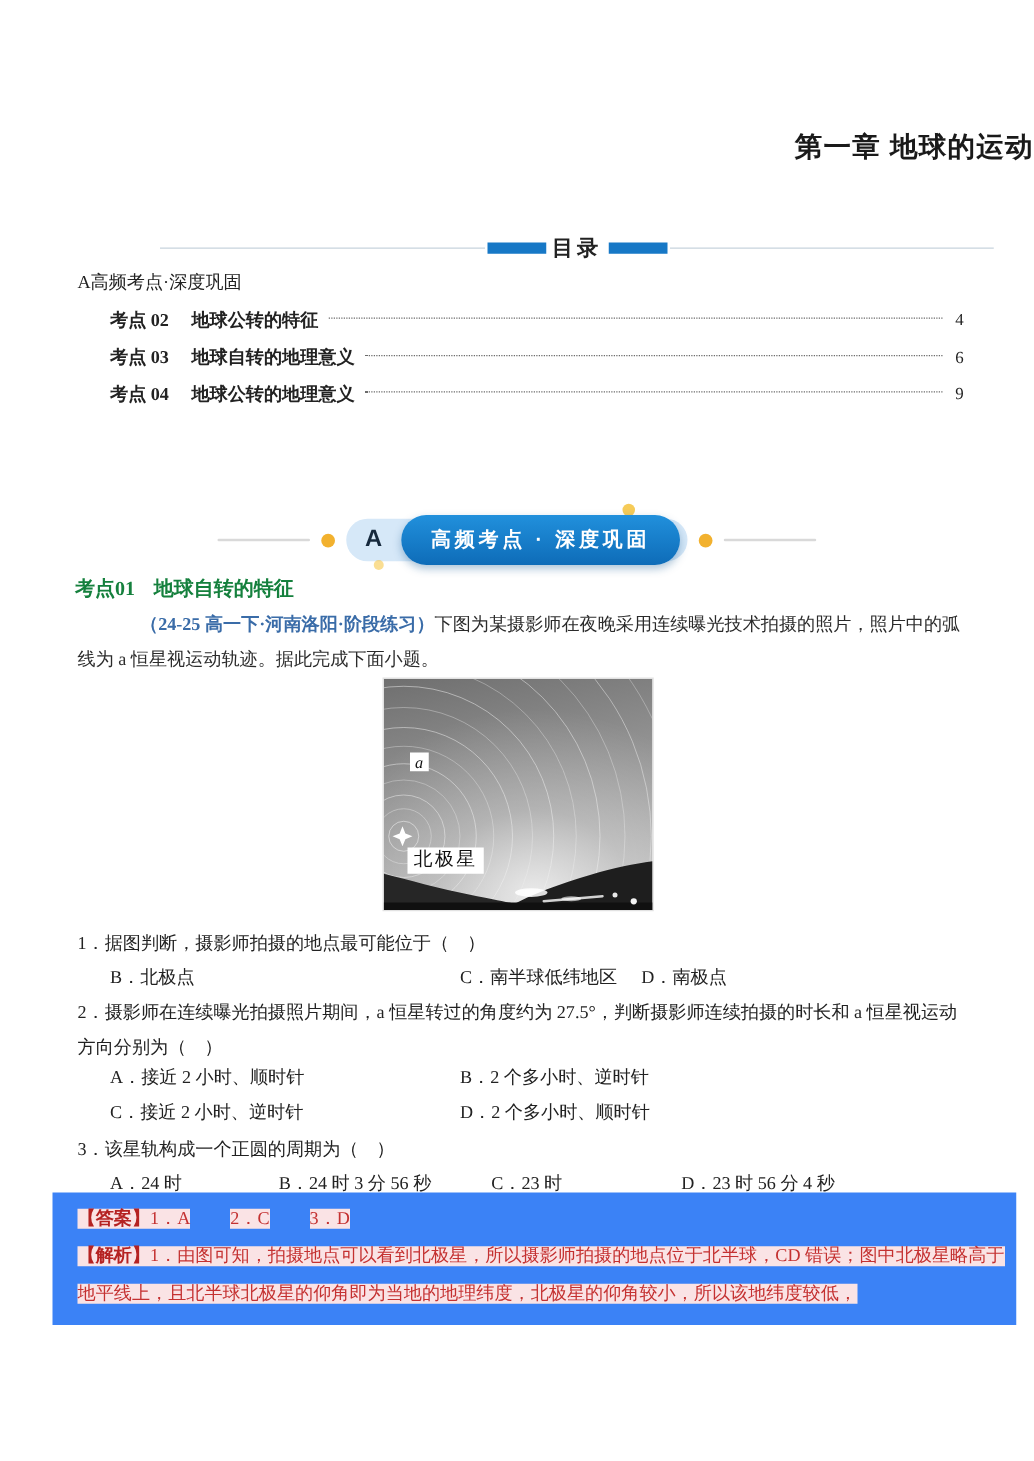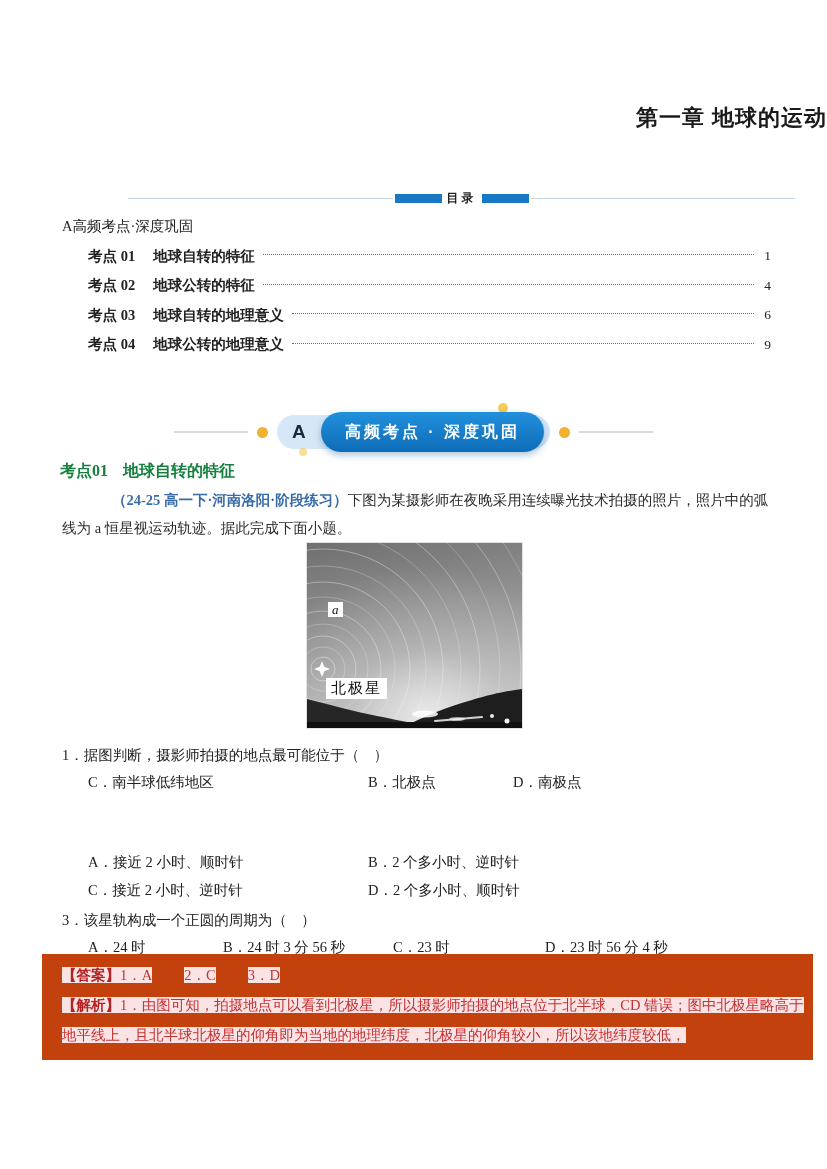--- a/index.html
+++ b/index.html
@@ -17,21 +17,21 @@
   }
   
   .toc-divider {
     position:absolute; top:188px; left:128px; right:32px; height:20px;
     display:flex; align-items:center; justify-content:center;
   }
   .toc-divider .rule { flex:1; height:1px; background:#c7d3dd; }
   .toc-divider .bar  { width:47px; height:9px; background:#1778C6; margin:0 2px; }
   .toc-title {
     font-family:"Liberation Sans","DejaVu Sans",sans-serif;
-    font-size:12px; font-weight:700; color:#222; margin:0 3px; letter-spacing:3px;
+    font-size:17px; font-weight:700; color:#222; margin:0 3px; letter-spacing:3px;
   }
   
   .toc { position:absolute; top:212px; left:62px; right:56px; }
   .toc-group { height:29.5px; line-height:29.5px; font-size:14.5px; color:#222; }
   .toc-item  { height:29.5px; display:flex; align-items:center; }
   .toc-label { font-weight:600; margin-left:26px; white-space:nowrap; }
   .toc-name  { font-weight:600; margin-left:18px; white-space:nowrap; }
   .toc-item .leader { flex:1; border-bottom:1.6px dotted #6b6b6b; margin:0 5px 4px 8px; height:1px; }
   .toc-page  { min-width:12px; text-align:right; font-size:13.5px; color:#222; }
   
@@ -88,21 +88,21 @@
   .stem { position:absolute; left:62px; right:58px; line-height:28px; color:#222; }
   .q1s { top:741px; } .q2s { top:796px; } .q3s { top:906px; }
   .opts { position:absolute; left:88px; right:58px; line-height:28px; color:#222; }
   .opts span { white-space:nowrap; }
   .opts1 { top:768px; display:grid; grid-template-columns:280px 145px 150px auto; }
   .opts2 { top:848px; display:grid; grid-template-columns:280px auto; }
   .opts3 { top:933px; display:grid; grid-template-columns:135px 170px 152px auto; }
   
   .answers {
     position:absolute; top:954px; left:42px; right:14px;
-    background:#c2410c; padding:7px 0 10px 20px; color:#C43131;
+    background:#3b82f6; padding:7px 0 10px 20px; color:#C43131;
   }
   .ans-line { line-height:29px; }
   .ans-label { font-weight:700; color:#B52222; }
   .hl { background:#FAE3E5; }
   .ans-item { margin-right:32px; }
   .analysis { line-height:29.5px; margin-top:1px; padding-right:6px; }
 </style>
 </head>
 <body>
 
@@ -114,26 +114,20 @@
     <span class="rule"></span>
     <span class="bar"></span>
     <span class="toc-title">目录</span>
     <span class="bar"></span>
     <span class="rule"></span>
   </div>
 
   <div class="toc">
     <div class="toc-group">A高频考点·深度巩固</div>
 
-    <div class="toc-item">
-      <span class="toc-label">考点 01</span>
-      <span class="toc-name">地球自转的特征</span>
-      <span class="leader"></span>
-      <span class="toc-page">1</span>
-    </div>
     <div class="toc-item">
       <span class="toc-label">考点 02</span>
       <span class="toc-name">地球公转的特征</span>
       <span class="leader"></span>
       <span class="toc-page">4</span>
     </div>
     <div class="toc-item">
       <span class="toc-label">考点 03</span>
       <span class="toc-name">地球自转的地理意义</span>
       <span class="leader"></span>
@@ -212,25 +206,26 @@
       <circle cx="185" cy="173" r="2" fill="#ffffff" opacity="0.9"></circle>
       <circle cx="200" cy="178" r="2.5" fill="#ffffff" opacity="0.95"></circle>
       <path d="M15,118 L17.3,123.7 L23,126 L17.3,128.3 L15,134 L12.7,128.3 L7,126 L12.7,123.7 Z" fill="#ffffff"></path>
     </svg>
     <span class="fig-a">a</span>
     <span class="fig-polaris">北极星</span>
   </div>
 
   <div class="stem q1s">1．据图判断，摄影师拍摄的地点最可能位于（　）</div>
   <div class="opts opts1">
+    <span>B．北极点</span>
     <span>C．南半球低纬地区</span>
-    <span>B．北极点</span>
     <span>D．南极点</span>
   </div>
 
+  <div class="stem q2s">2．摄影师在连续曝光拍摄照片期间，a 恒星转过的角度约为 27.5°，判断摄影师连续拍摄的时长和 a 恒星视运动方向分别为（　）</div>
   <div class="opts opts2">
     <span>A．接近 2 小时、顺时针</span>
     <span>B．2 个多小时、逆时针</span>
     <span>C．接近 2 小时、逆时针</span>
     <span>D．2 个多小时、顺时针</span>
   </div>
 
   <div class="stem q3s">3．该星轨构成一个正圆的周期为（　）</div>
   <div class="opts opts3">
     <span>A．24 时</span>

